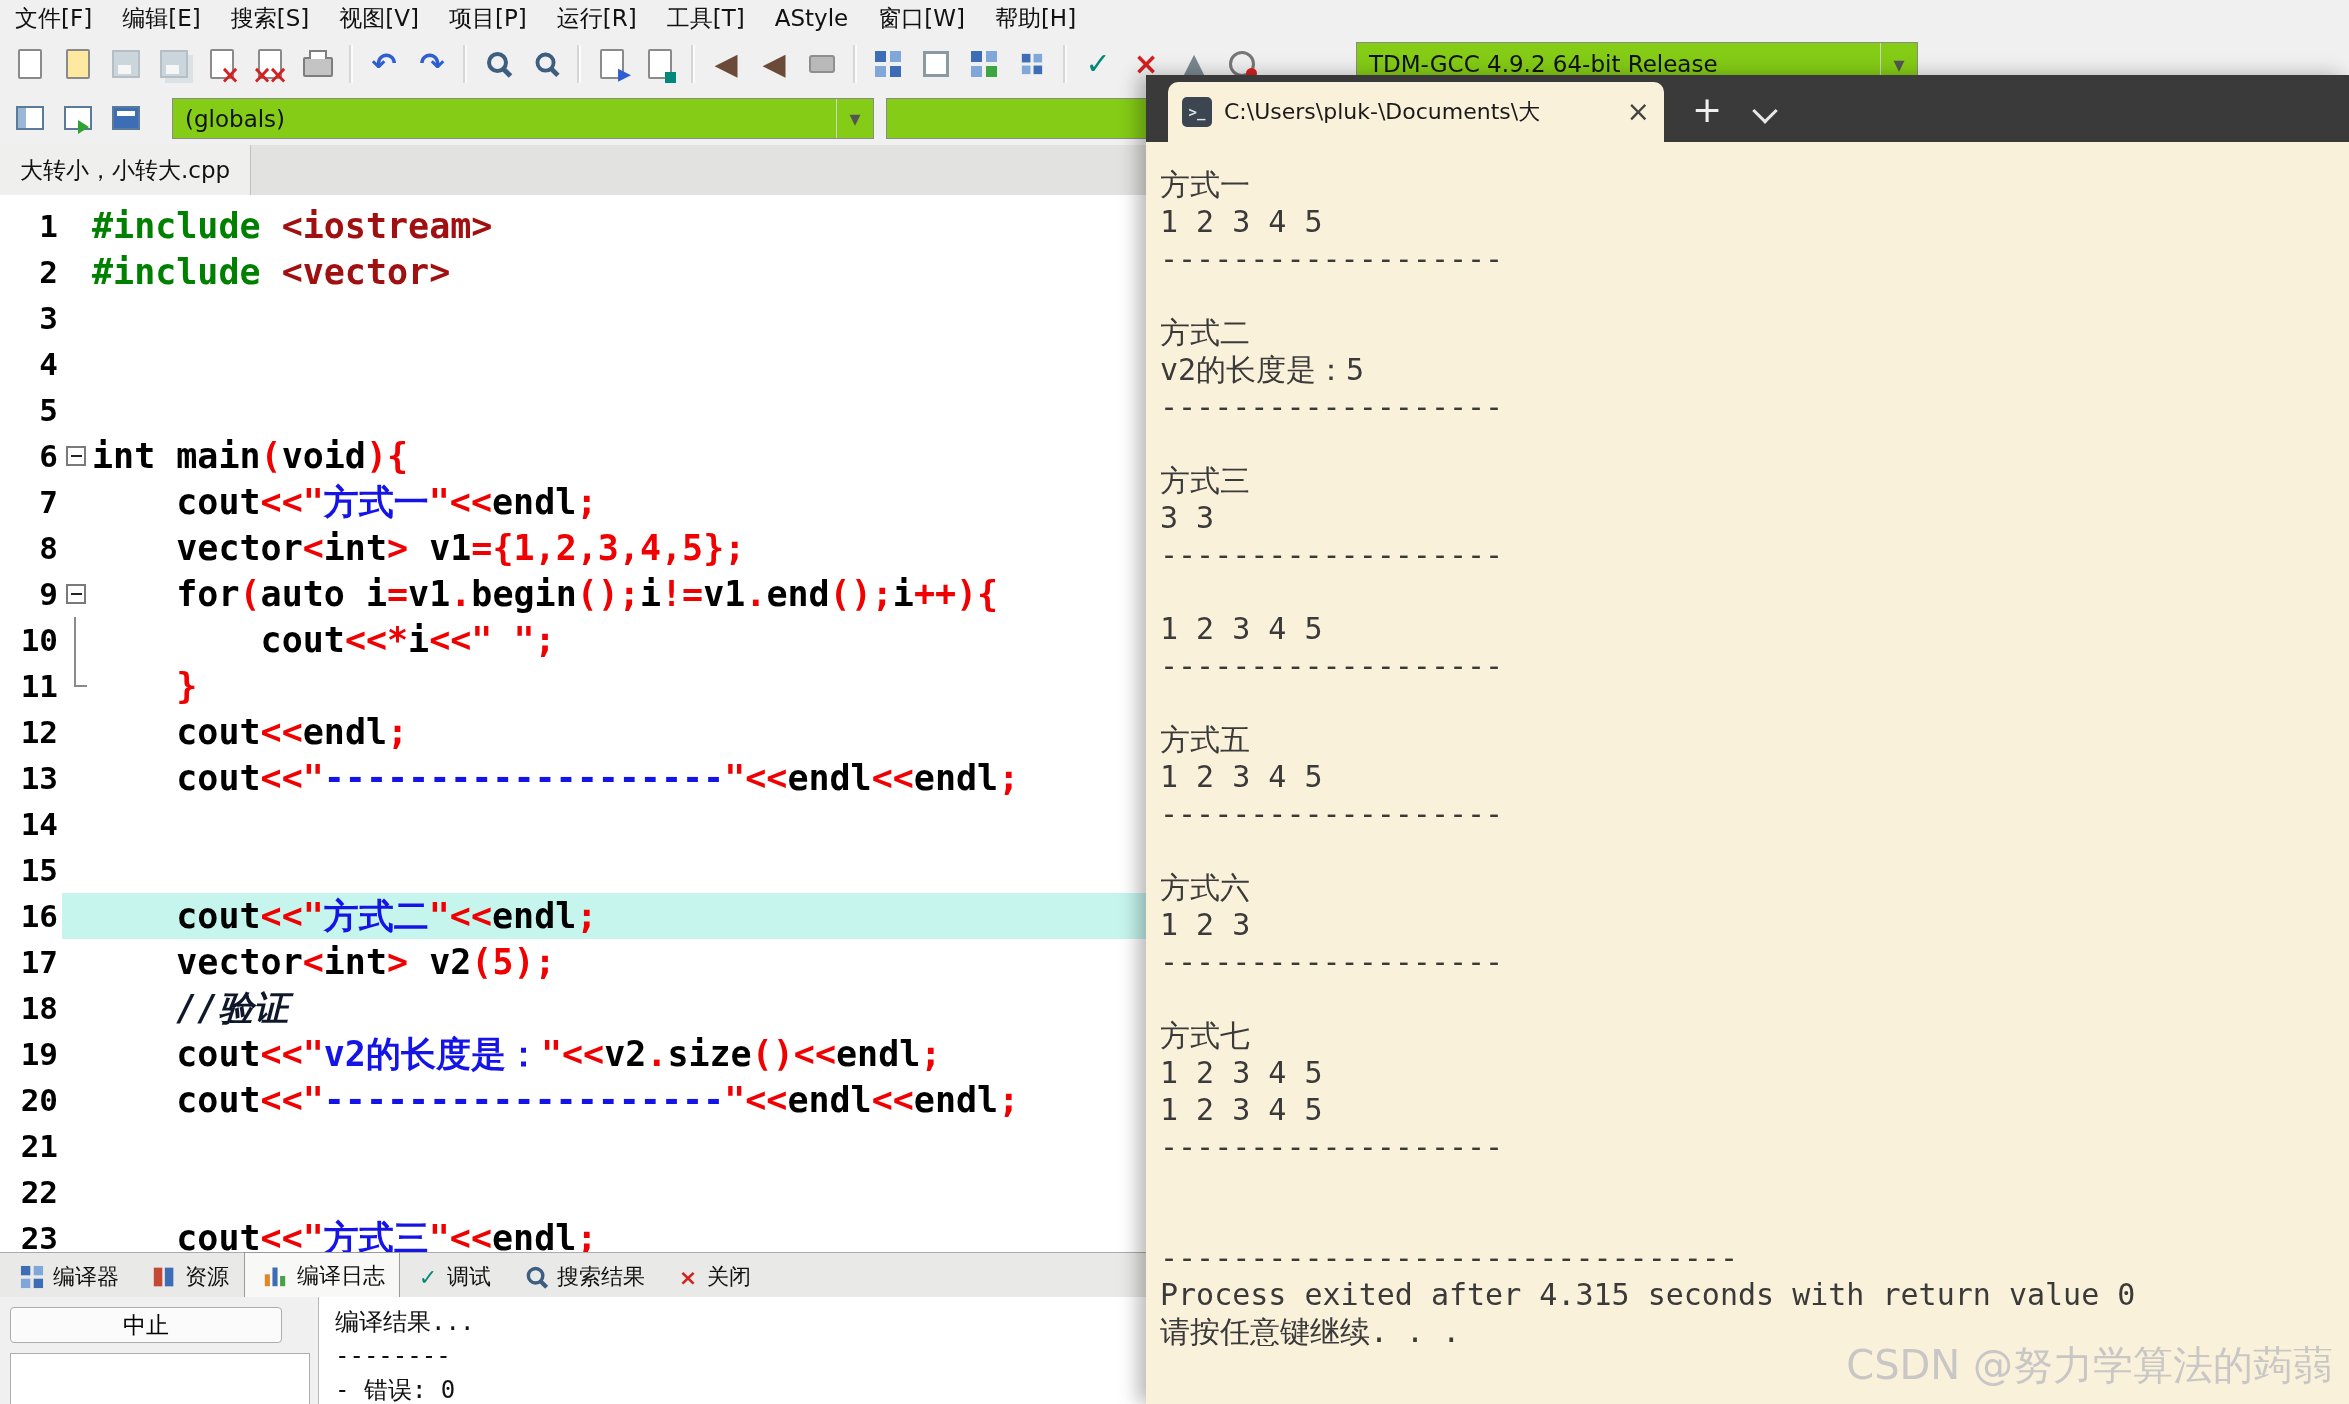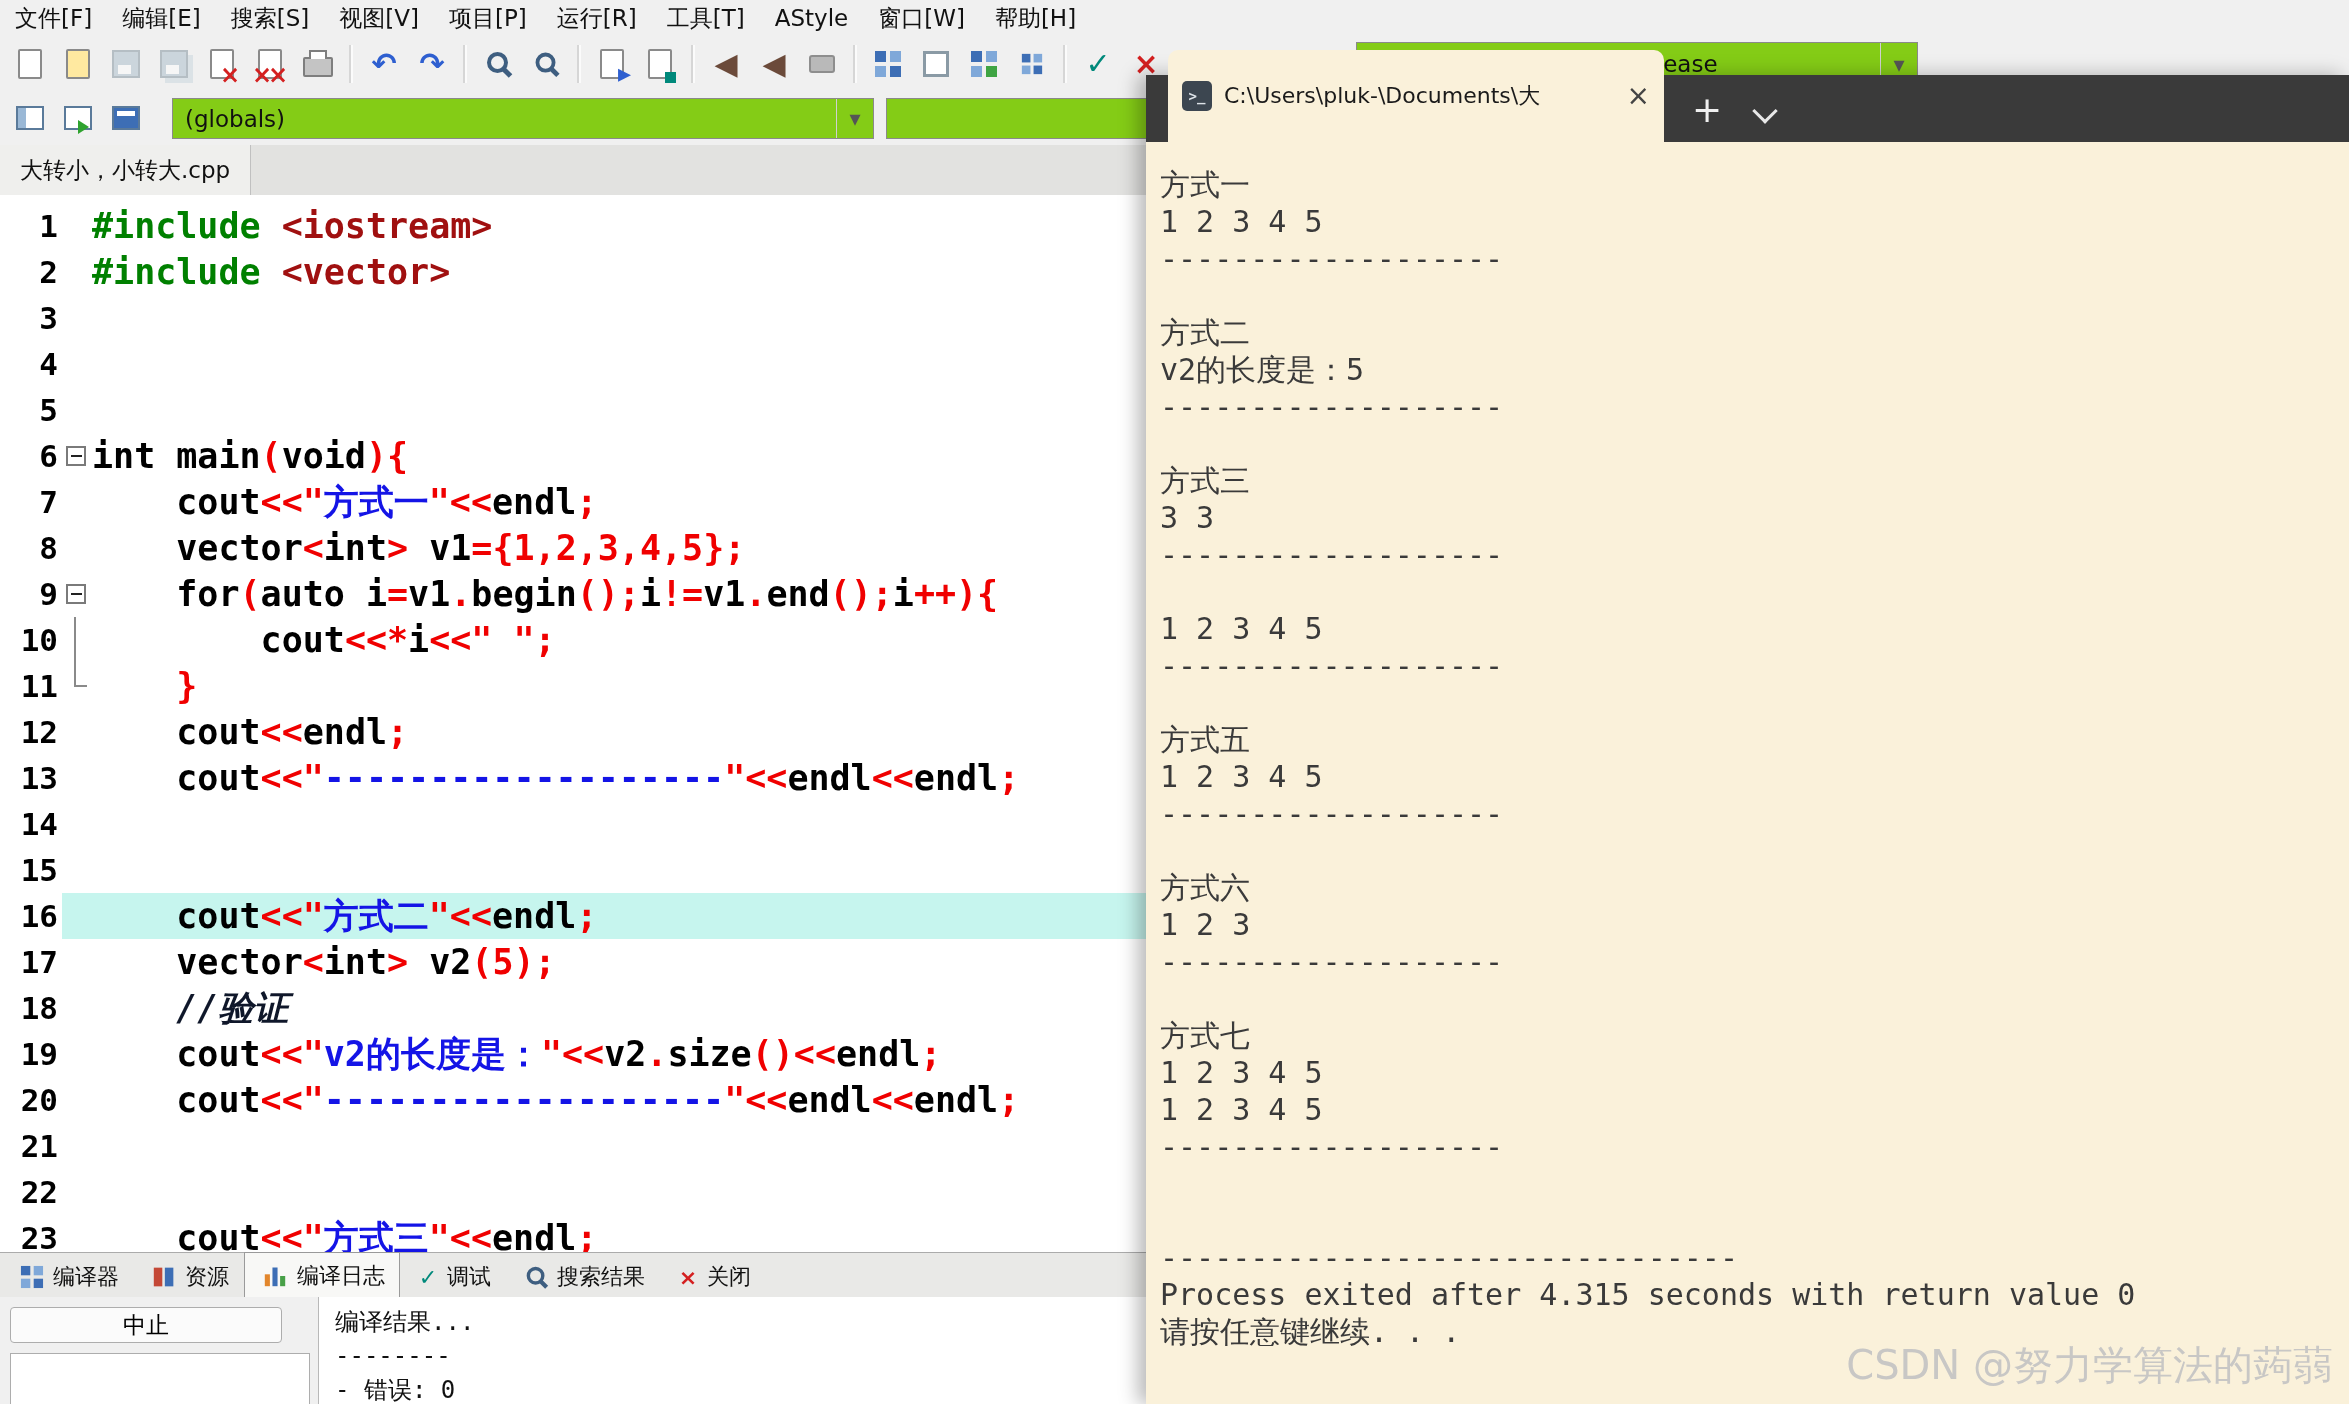--- a/index.html
+++ b/index.html
@@ -126,21 +126,21 @@
   .bp-right{flex:1;background:#FFF;padding:8px 16px;overflow:hidden;
             font:400 24px/34px "DejaVu Sans Mono","DejaVu Sans",monospace;color:#111}
   .logline{white-space:pre}
 
   
   #console{position:absolute;left:1146px;top:75px;right:0;bottom:0;z-index:50;
            box-shadow:-8px 0 18px rgba(0,0,0,.28)}
   .c-tabstrip{position:absolute;top:0;left:0;right:0;height:67px;background:#3A3A3A;
               display:flex;align-items:flex-end;padding-left:22px}
   .c-tab{width:468px;height:60px;background:#FAF1DA;border-radius:10px 10px 0 0;display:flex;
-         align-items:center;padding:16px 14px;gap:12px;flex:none}
+         align-items:center;padding:0 14px;gap:12px;flex:none}
   .c-tabicon{width:30px;height:30px;background:#3C4650;border-radius:5px;flex:none;
              color:#DDE3E8;font:700 14px/30px "DejaVu Sans Mono",monospace;text-align:center}
   .c-tabicon::before{content:">_"}
   .c-title{flex:1;font-size:22px;color:#1A1A1A;white-space:nowrap;overflow:hidden}
   .c-close{font-size:28px;color:#444;flex:none;line-height:28px}
   .c-close::before{content:"×"}
   .c-plus{color:#F0F0F0;font-size:36px;line-height:36px;margin:0 0 14px 28px;flex:none}
   .c-chev{width:15px;height:15px;border-right:3px solid #E8E8E8;border-bottom:3px solid #E8E8E8;
           transform:rotate(45deg);margin:0 0 22px 34px;flex:none}
   .c-body{position:absolute;top:67px;left:0;right:0;bottom:0;background:#FAF1DA;overflow:hidden;

